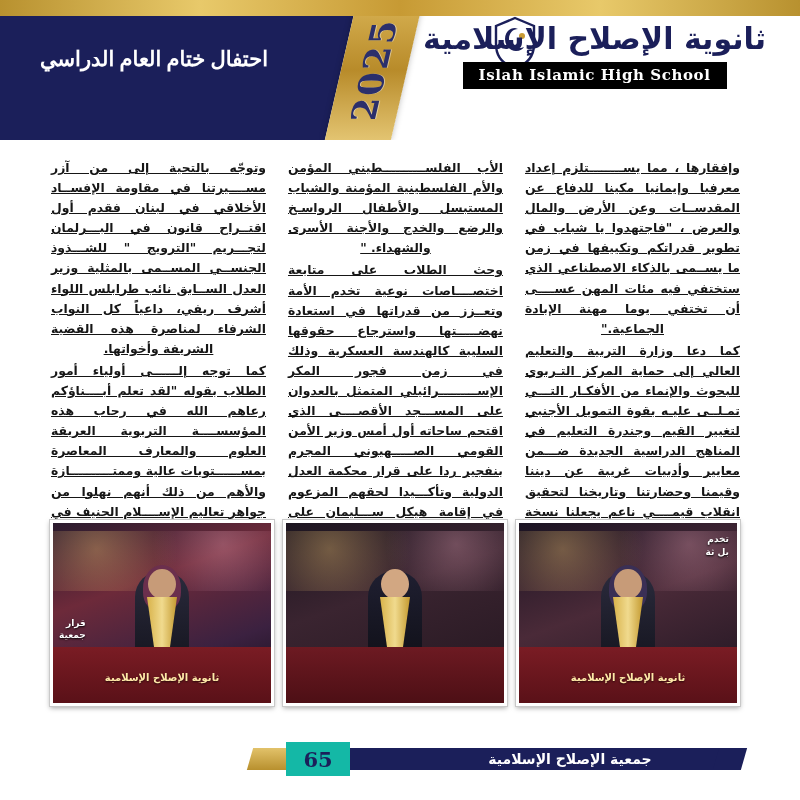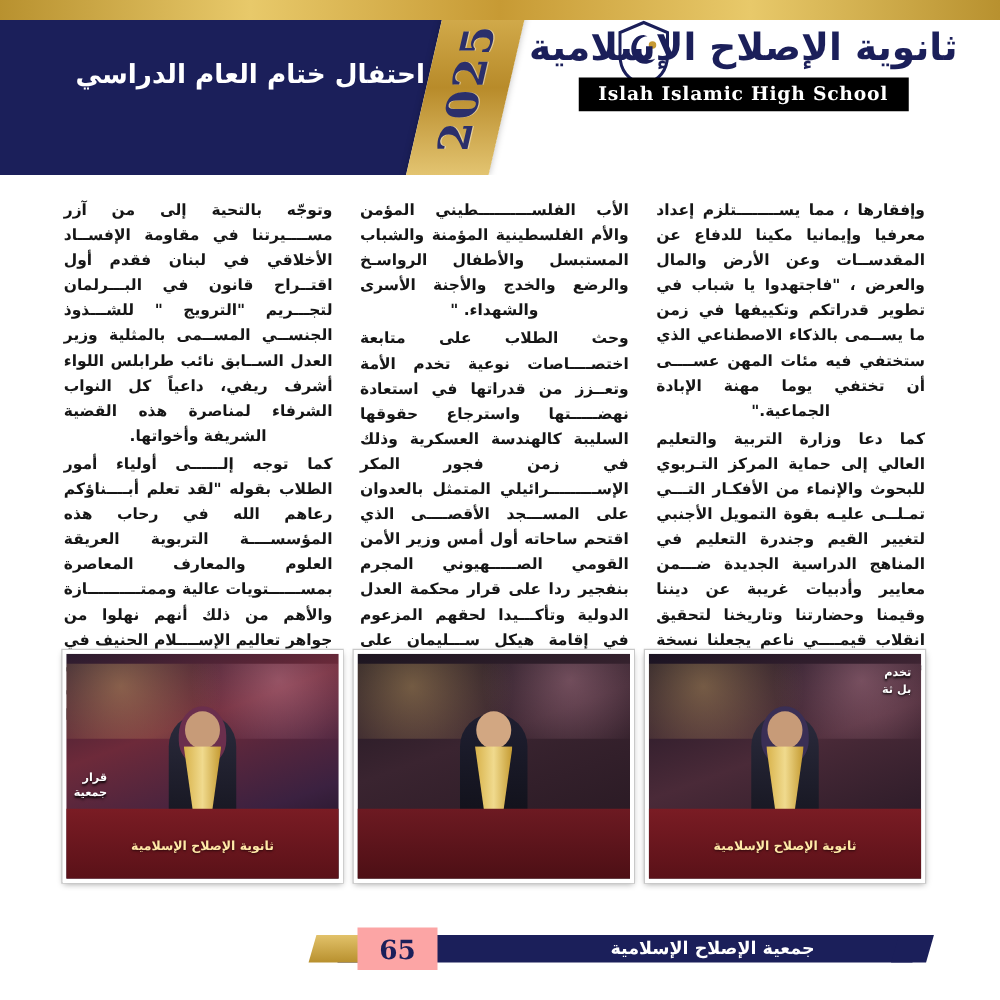--- a/index.html
+++ b/index.html
@@ -79,22 +79,23 @@
     font-family:"DejaVu Serif","Liberation Serif",serif;
     font-size:15px;font-weight:bold;color:#ffffff;letter-spacing:.6px;
     white-space:nowrap;
     direction:ltr;
   }
   .logo-emblem{
     position:absolute;top:16px;right:262px;width:46px;height:54px;
   }
   .header-title{
     position:absolute;top:44px;left:40px;width:300px;
-    text-align:right;direction:rtl;
+    text-align:left;direction:rtl;
     color:#ffffff;
+    font-family:Liberation Serif, serif;
   }
   .header-title .l1{font-size:21px;font-weight:bold;line-height:1.5;}
   .header-title .l2{font-size:21px;font-weight:bold;line-height:1.5;}
 
   
   .columns{
     position:absolute;top:158px;right:60px;
     width:690px;height:350px;
     display:flex;flex-direction:row;
     gap:22px;
@@ -102,20 +103,21 @@
   }
   .col{
     width:215px;
     font-size:12.4px;
     line-height:1.62;
     color:#161616;
     text-align:justify;
     text-align-last:center;
     direction:rtl;
     font-weight:bold;
+    text-decoration:underline;
   }
   .col p{margin:0 0 2px 0;}
 
   
   .photos{
     position:absolute;top:520px;right:60px;width:690px;height:186px;
     display:flex;flex-direction:row;justify-content:space-between;
     direction:ltr;
   }
   .photo{
@@ -188,21 +190,21 @@
     content:"";position:absolute;top:0;right:-14px;width:28px;height:22px;
     background:#1b1f5a;transform:skewX(-16deg);
   }
   .footer-gold{
     position:absolute;top:6px;left:250px;width:40px;height:22px;
     background:linear-gradient(180deg,#e2c26a,#b8902e);
     transform:skewX(-16deg);
   }
   .footer-pagebox{
     position:absolute;top:0;left:286px;width:64px;height:34px;
-    background:#fca5a5;
+    background:#14b8a6;
     display:flex;align-items:center;justify-content:center;
     border:0;
   }
   .footer-page{
     font-family:"DejaVu Serif","Liberation Serif",serif;
     font-size:21px;font-weight:bold;color:#1b1f5a;
   }
   .footer-assoc{
     position:absolute;top:4px;left:420px;width:300px;height:26px;
     color:#ffffff;font-size:14px;font-weight:bold;

